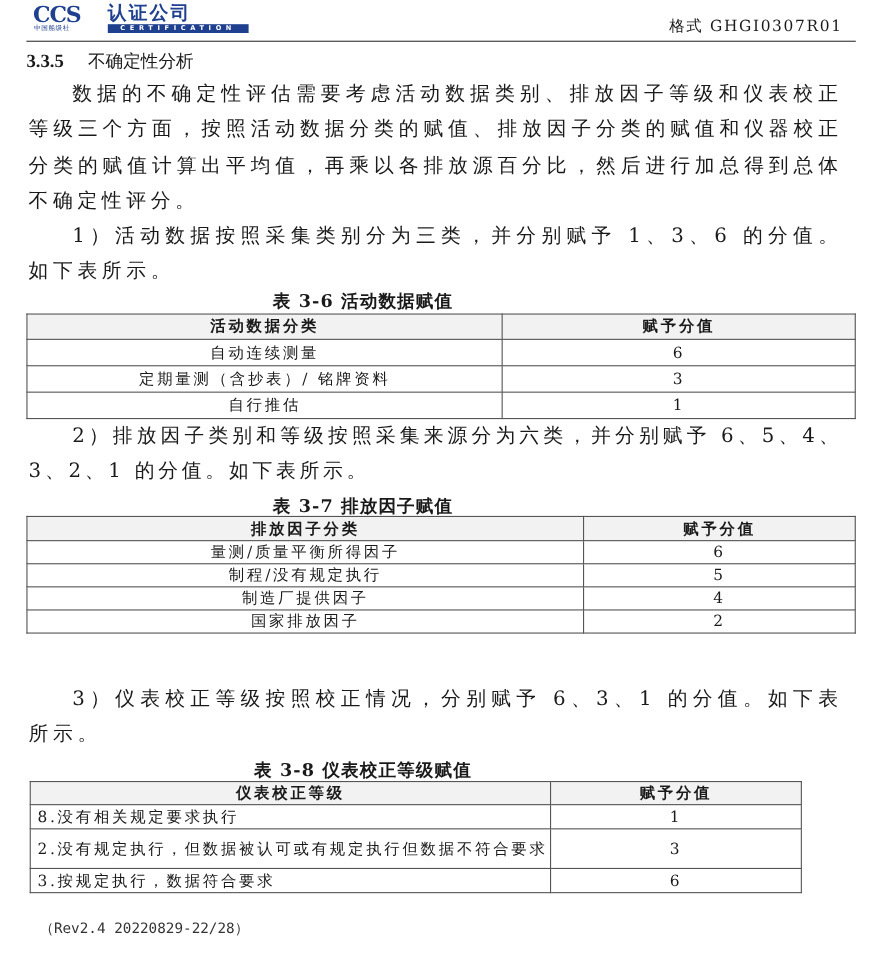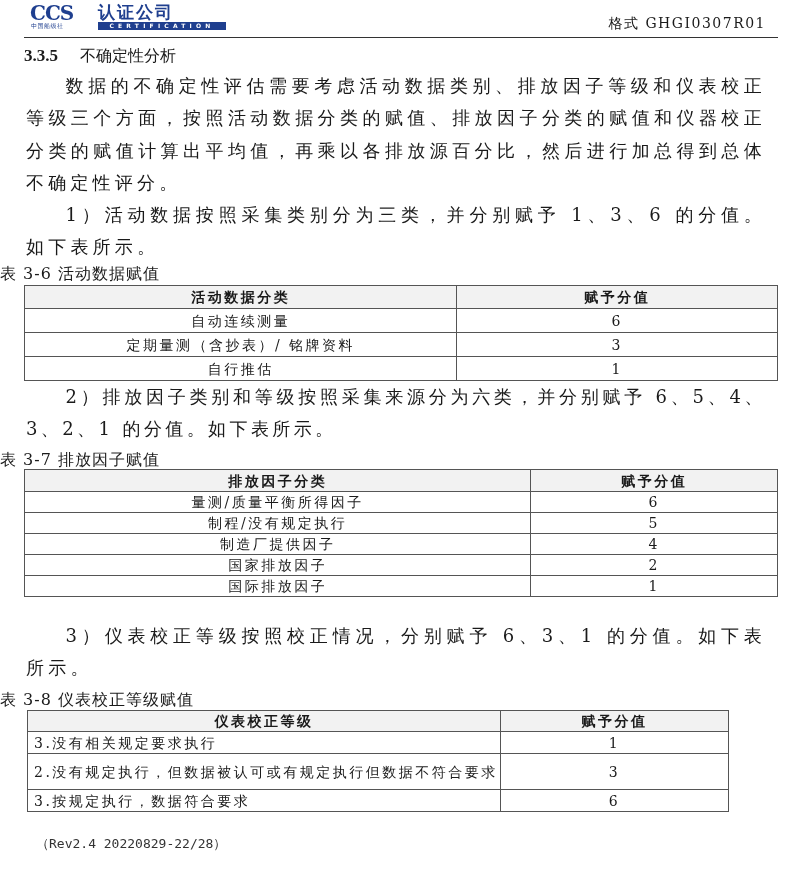--- a/index.html
+++ b/index.html
@@ -37,21 +37,21 @@
     }
     .section-title {
       position: absolute; left: 24px; top: 45px; font-size: 16px; line-height: 22px;
     }
     .section-title .num { font-weight: bold; margin-right: 22px; font-family: Liberation Serif, serif; font-size: 17px;}
     .para {
       position: absolute; left: 26px; width: 740px; font-size: 18px; line-height: 32.4px;
       letter-spacing: 4.2px; text-align: justify;
     }
     .caption {
-      position: absolute; left: 0; width: 660px; font-weight: normal;
+      position: absolute; left: 0; width: 660px; text-align: center; font-weight: bold;
       font-size: 16px; line-height: 20px; letter-spacing: 1px;
     }
     table.doc-table {
       position: absolute; border-collapse: collapse; font-size: 14px;
       border: 1.5px solid #333;
     }
     table.doc-table th, table.doc-table td {
       border: 1px solid #555; text-align: center; padding: 0; font-weight: normal;
       letter-spacing: 2.5px; line-height: 16px;
     }
@@ -130,42 +130,38 @@
     <td>5</td>
   </tr>
   <tr style="height:21px">
     <td>制造厂提供因子</td>
     <td>4</td>
   </tr>
   <tr style="height:21px">
     <td>国家排放因子</td>
     <td>2</td>
   </tr>
-  <tr style="height:21px">
-    <td>国际排放因子</td>
-    <td>1</td>
-  </tr>
 </tbody>
   </table>
 
 <div class="para" style="top:620px; text-indent:2.2em;">3）仪表校正等级按照校正情况，分别赋予 6、3、1 的分值。如下表所示。</div>
 
 <div class="caption" style="top:690px;">表 3-8 仪表校正等级赋值</div>
 <table class="doc-table t8" style="left:27px; top:710px; width:702px;border-radius:22px;">
   <colgroup>
       <col style="width:506px">
       <col style="width:244px">
     </colgroup>
   <tbody>
       <tr style="height:21px">
     <th>仪表校正等级</th>
     <th>赋予分值</th>
   </tr>
   <tr style="height:22px">
-    <td class="left">3.没有相关规定要求执行</td>
+    <td class="left">8.没有相关规定要求执行</td>
     <td>1</td>
   </tr>
   <tr style="height:36px">
     <td class="left">2.没有规定执行，但数据被认可或有规定执行但数据不符合要求</td>
     <td>3</td>
   </tr>
   <tr style="height:22px">
     <td class="left">3.按规定执行，数据符合要求</td>
     <td>6</td>
   </tr>

